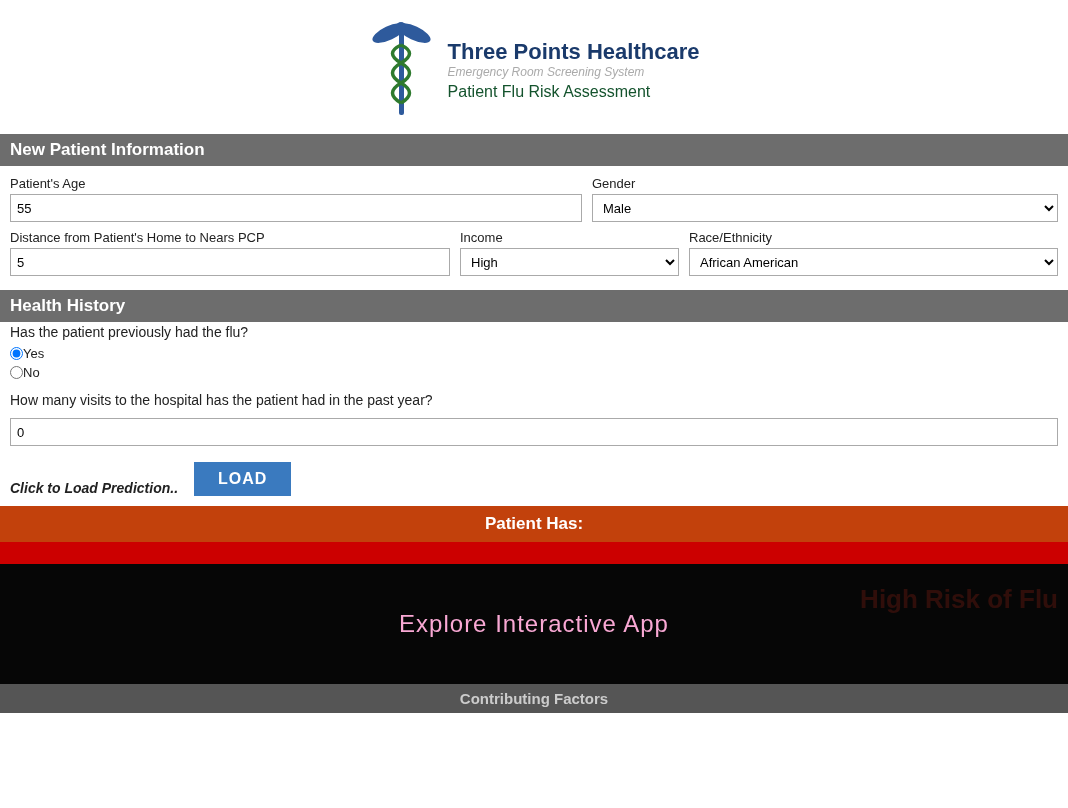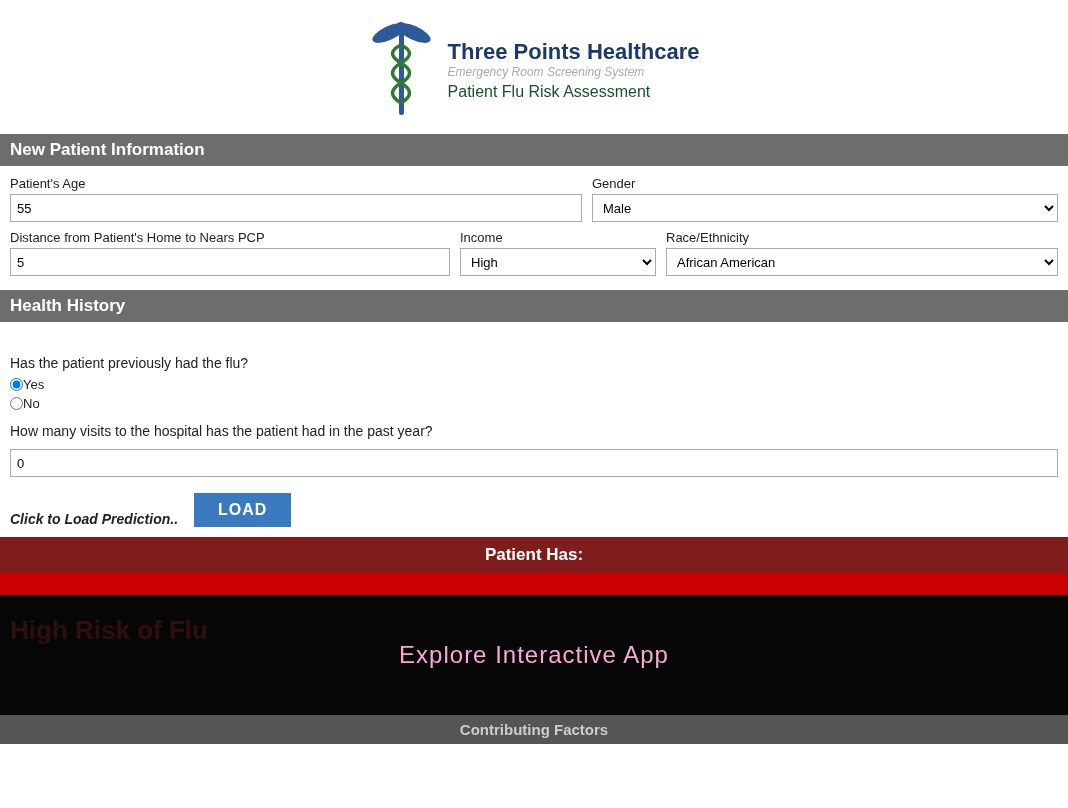--- a/index.html
+++ b/index.html
@@ -66,31 +66,30 @@
     
     .gender-group { flex: 1; }
     .gender-group .form-select { width: 100%; }
 
     
     .distance-group { flex: 0 0 440px; }
     .distance-group .form-input { width: 440px; }
 
     
     .income-group { flex: 0 0 190px; }
-    .income-group .form-select { width: 196px; }
+    .income-group .form-select { width: 219px; }
 
     
     .race-group { flex: 1; }
     .race-group .form-select { width: 100%; }
 
     
     .health-section {
-      padding: 9px 10px 6px 10px;
-      background: #fff;
-      margin-top: 24px;
+      padding: 2px 10px 6px 10px;
+      background: #fff;
     }
     .question-label {
       font-size: 14px;
       color: #222;
       margin-bottom: 6px;
       font-weight: normal;
     }
     .radio-group {
       display: flex;
       flex-direction: column;
@@ -135,39 +134,39 @@
       border: none;
       padding: 8px 24px;
       font-size: 16px;
       font-weight: bold;
       cursor: pointer;
       letter-spacing: 1px;
     }
 
     
     .patient-has-header {
-      background: #7f1d1d;
+      background: #c2410c;
       color: #fff;
       font-size: 17px;
       font-weight: bold;
       padding: 8px 10px;
       text-align: center;
     }
 
     
     .red-bar {
       background: #cc0000;
       height: 22px;
     }
 
     
     .result-area {
       background: #1a1a1a;
       padding: 20px 10px 10px 10px;
-      text-align: left;
+      text-align: right;
       position: relative;
       min-height: 120px;
     }
     .result-title {
       font-size: 26px;
       font-weight: bold;
       color: #c0392b;
       margin-bottom: 4px;
     }
 

